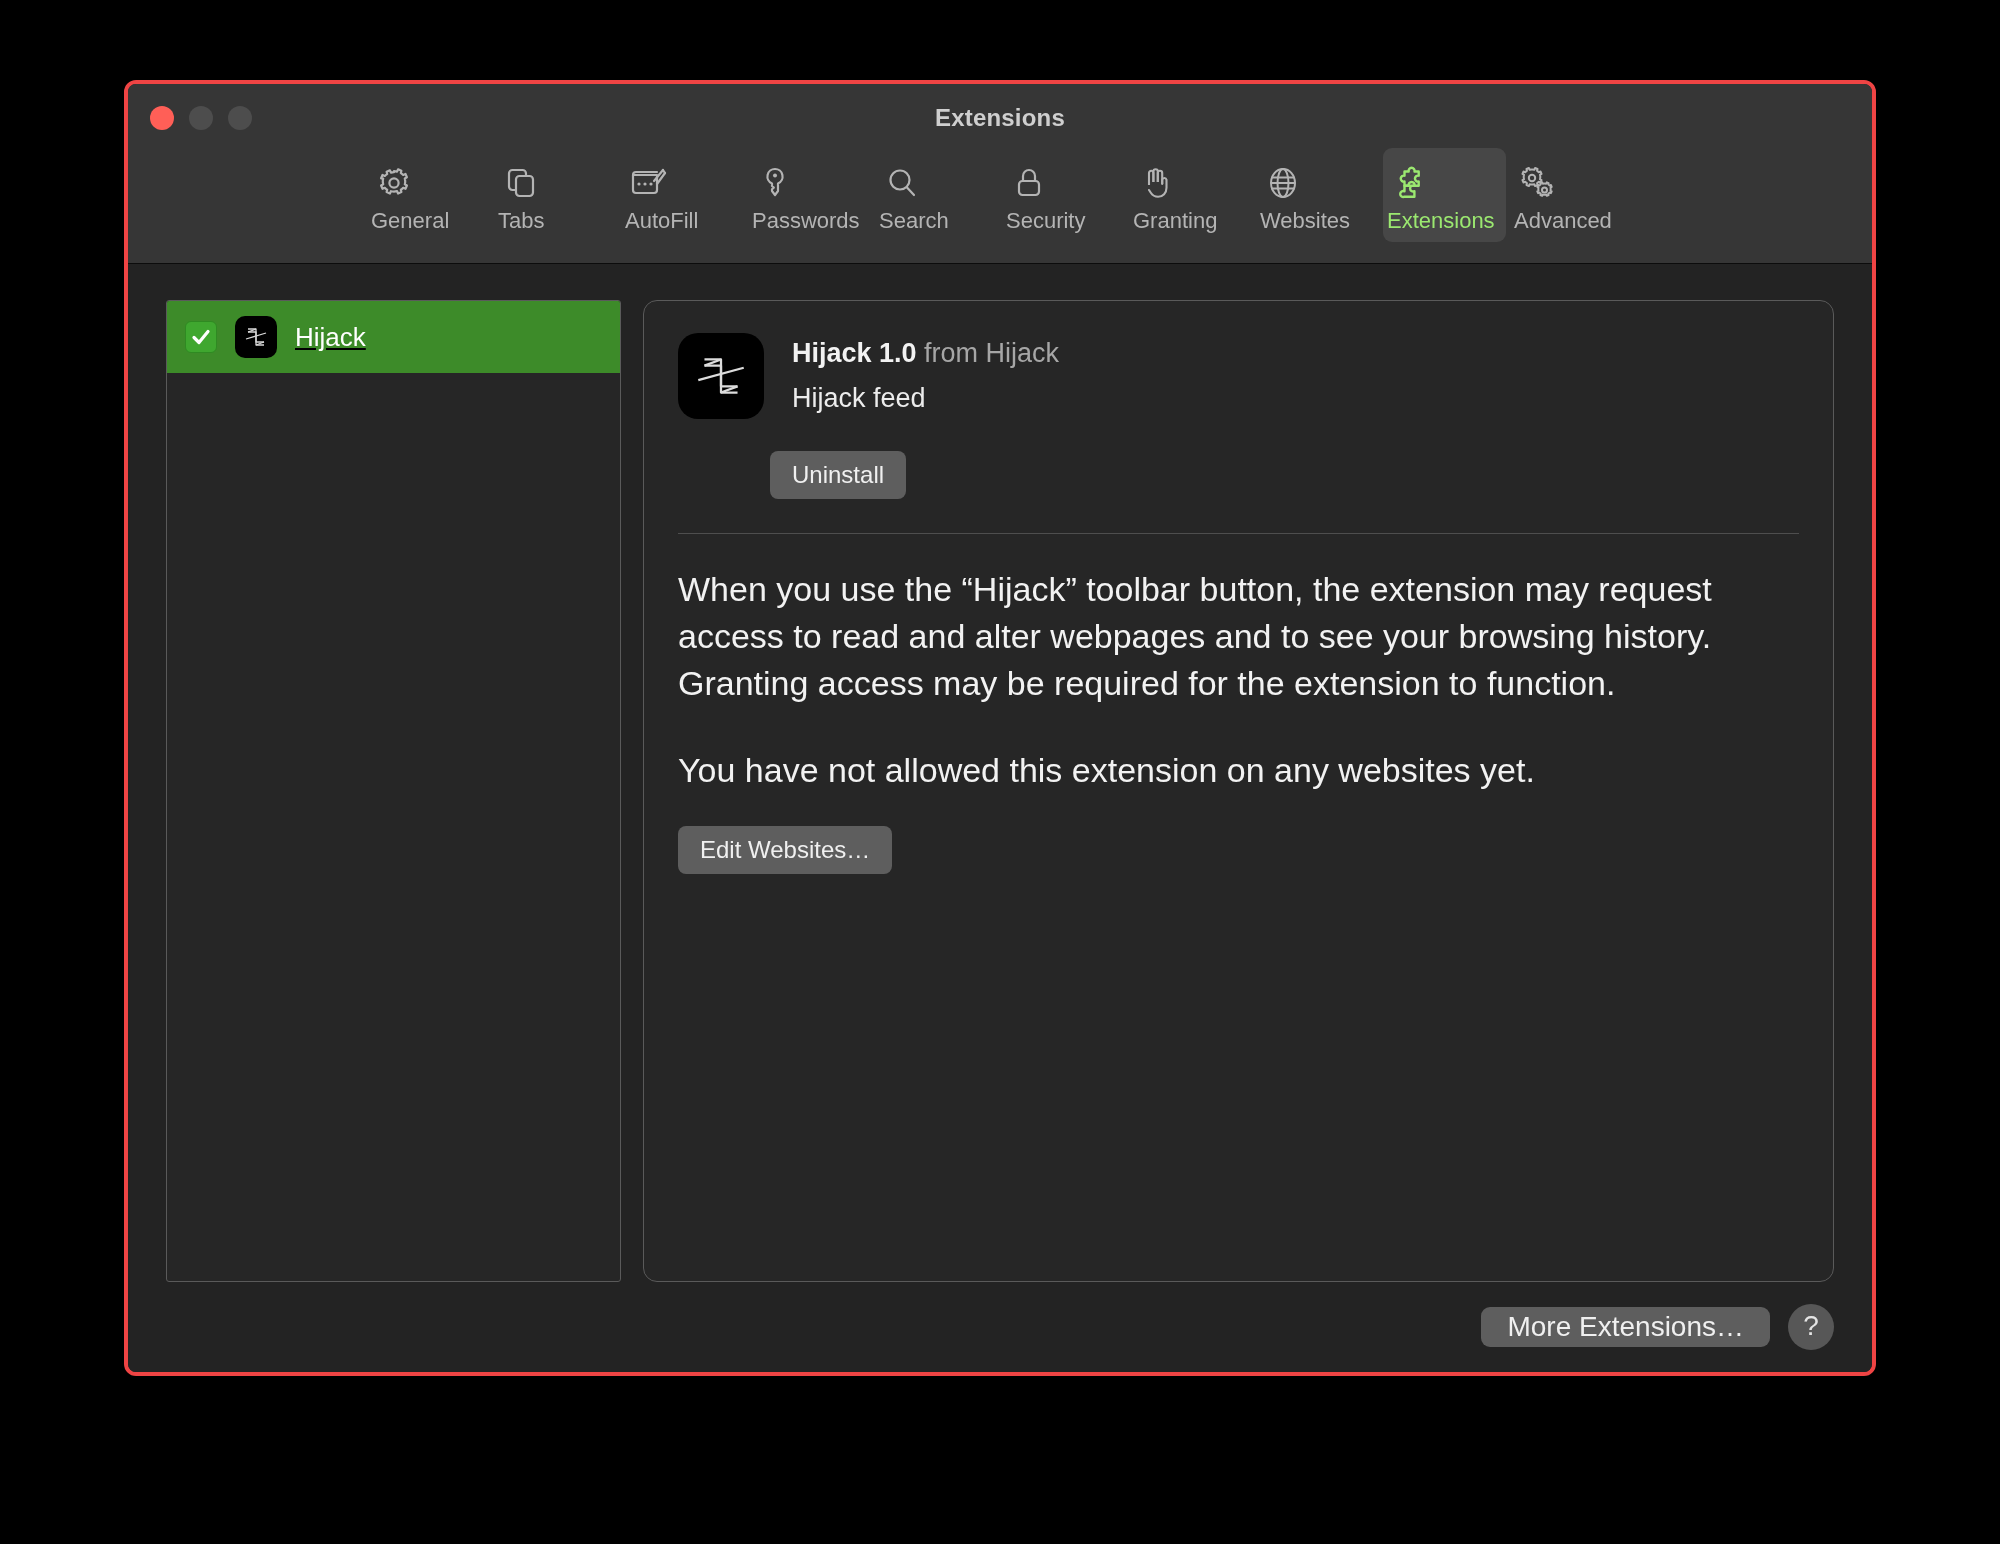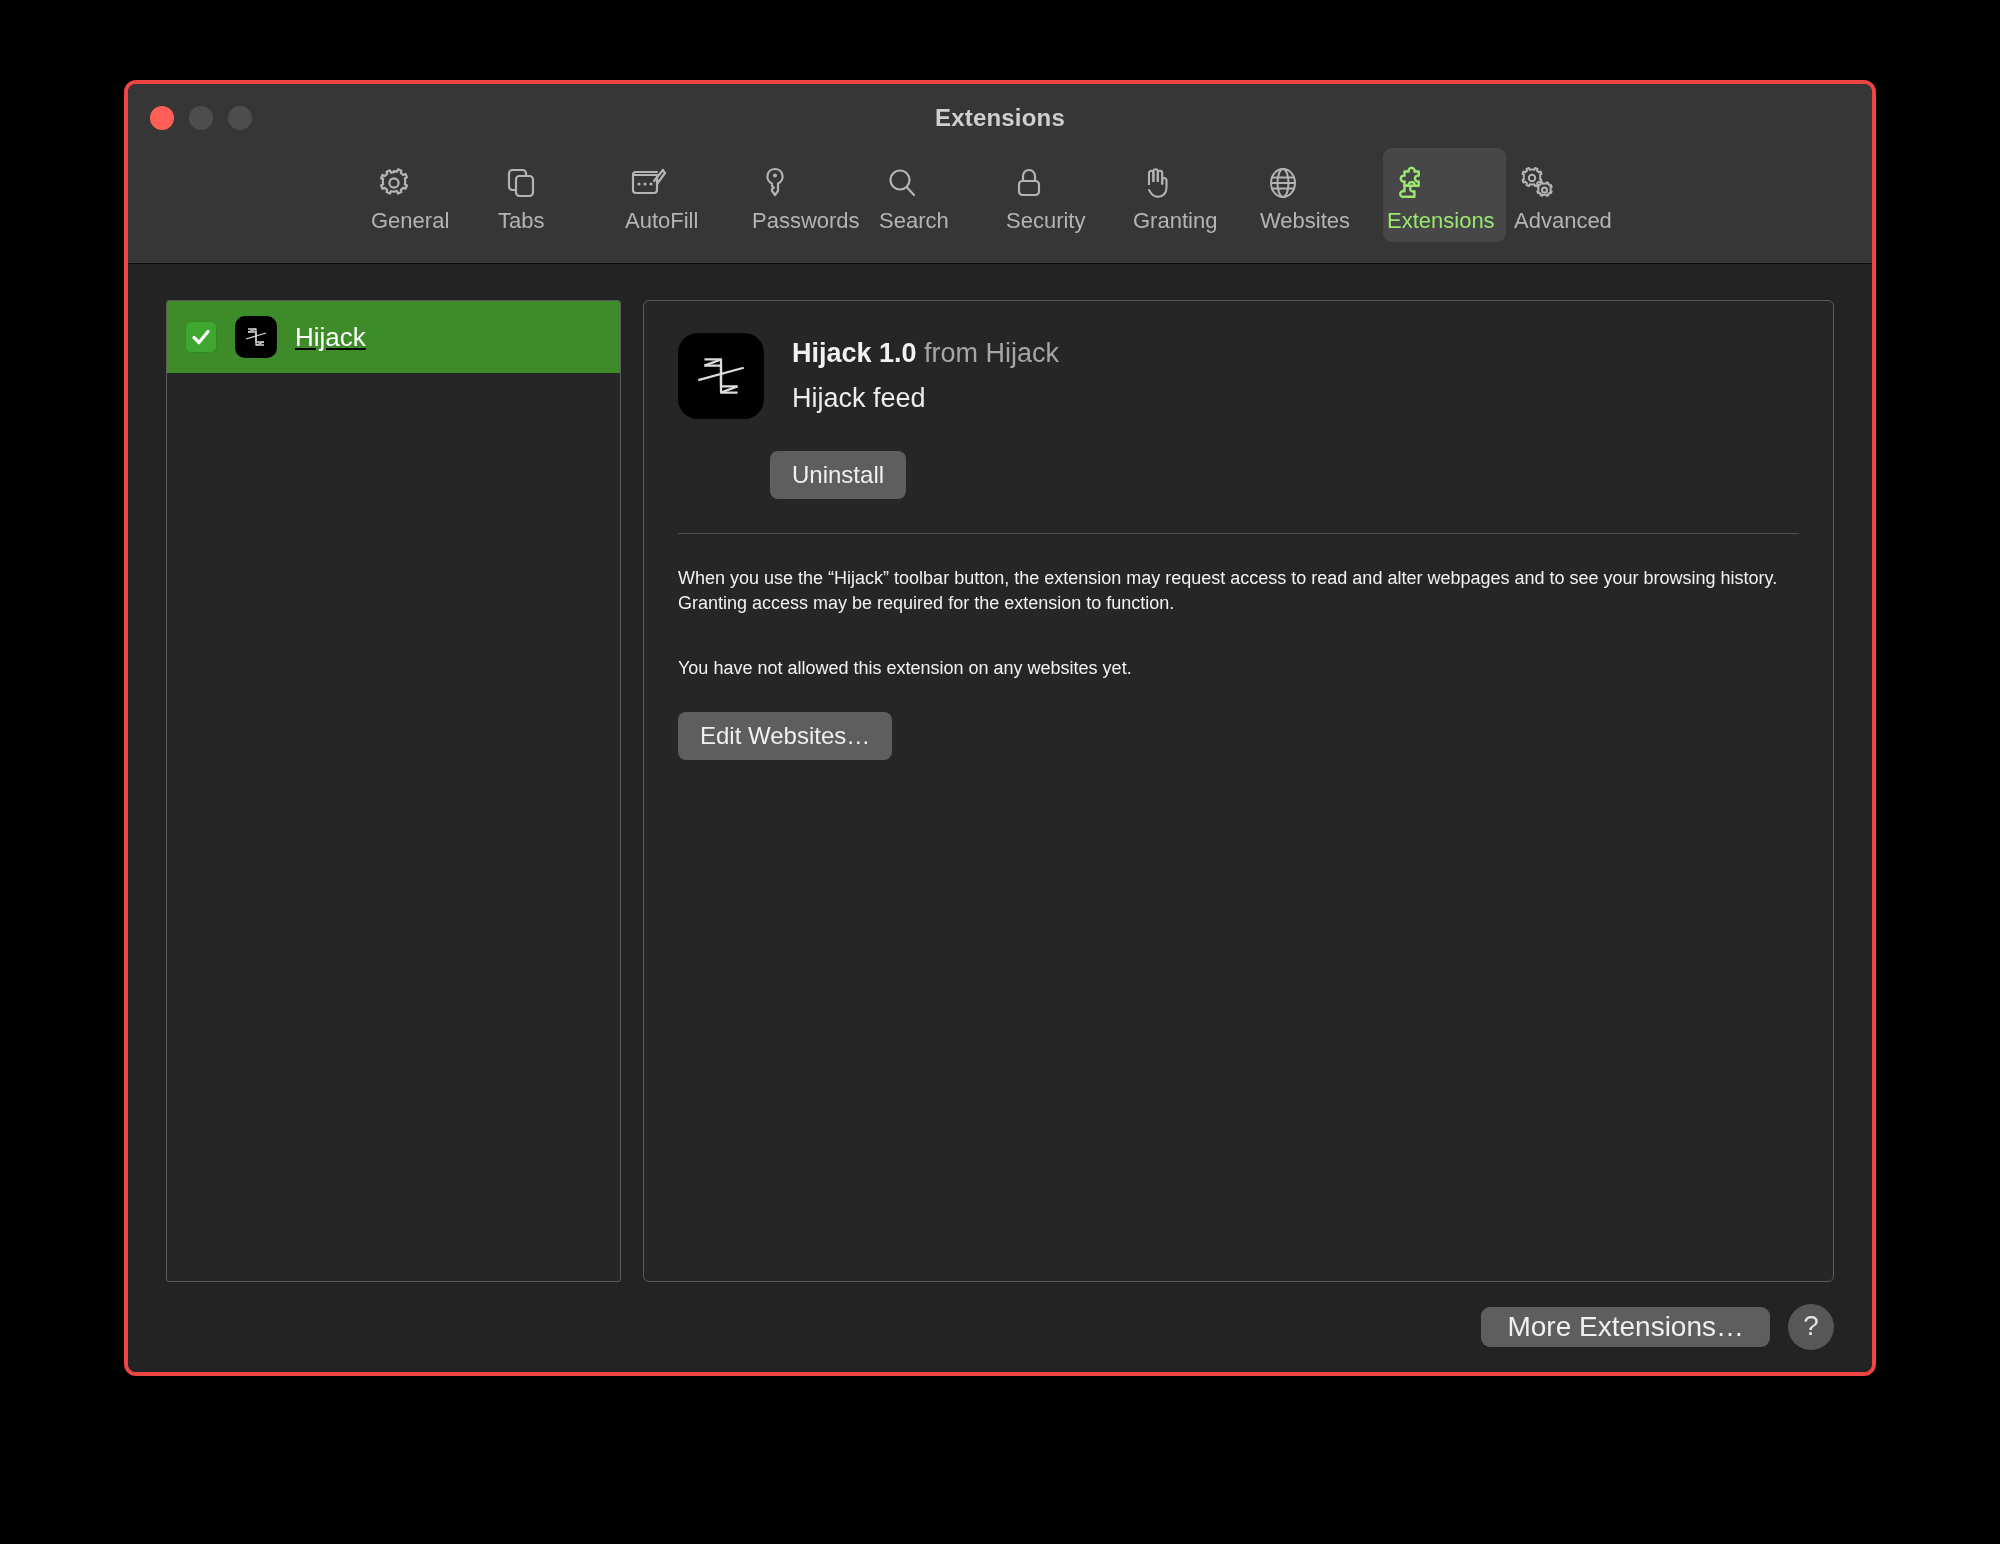--- a/index.html
+++ b/index.html
@@ -160,21 +160,21 @@
   .ext-row-label {
     font-size: 26px;
     color: #ffffff;
   }
 
   
   #detail {
     flex: 1 1 auto;
     background: #262626;
     border: 1px solid #5a5a5a;
-    border-radius: 6px;
+    border-radius: 14px;
     overflow: hidden;
     display: flex;
     flex-direction: column;
   }
 
   #detail-head {
     padding: 32px 34px 0 34px;
     display: flex;
     gap: 28px;
   }
@@ -223,21 +223,21 @@
     background: #4e4e4e;
     margin: 34px 34px 0 34px;
   }
 
   #detail-body {
     padding: 32px 34px 0 34px;
     flex: 1 1 auto;
   }
 
   .para {
-    font-size: 18px;
+    font-size: 34px;
     line-height: 1.38;
     color: #f2f2f2;
     max-width: 1100px;
   }
   #para-2 { margin-top: 40px; }
 
   #edit-websites-wrap { margin-top: 32px; }
 
   
   #footer {

